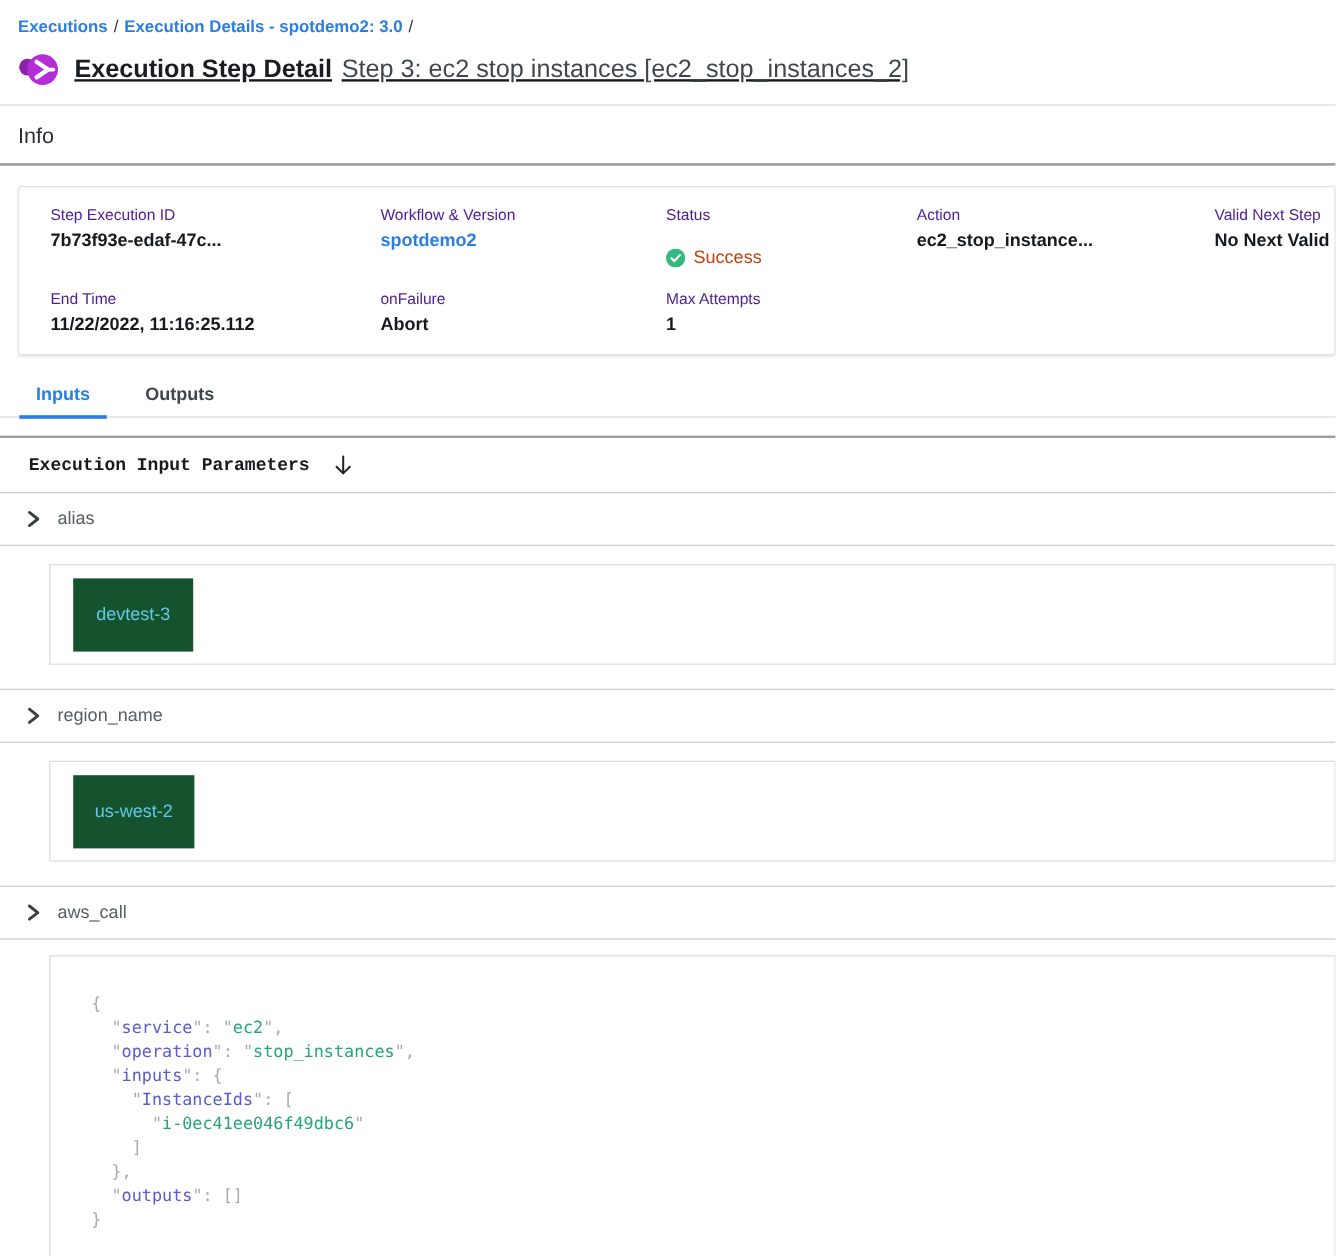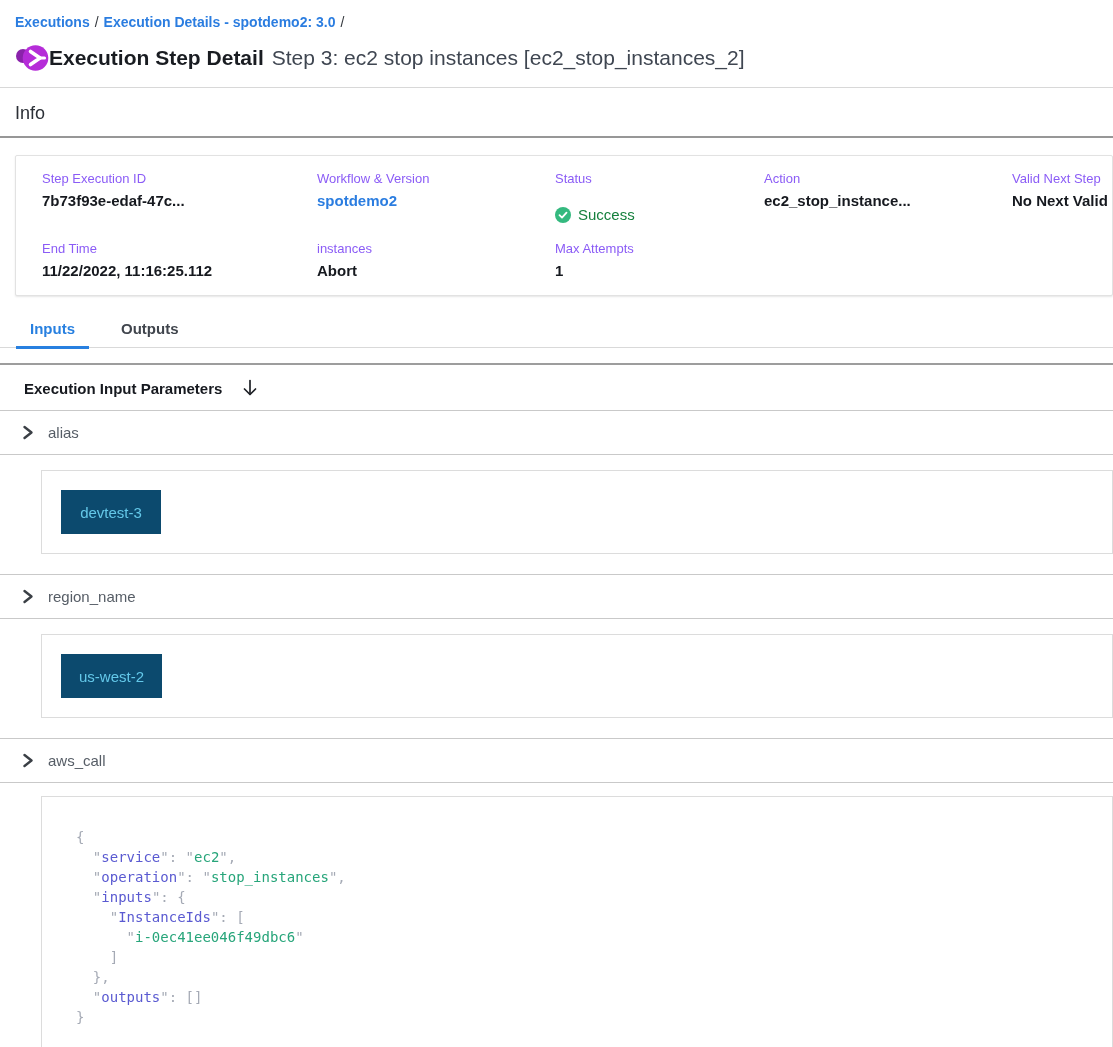--- a/index.html
+++ b/index.html
@@ -9,21 +9,21 @@
     color: #16191f;
     font-size: 14px;
   }
 
   
   .breadcrumb { padding: 14px 0 0 15px; font-size: 14px; }
   .breadcrumb a { color: #2b7de0; text-decoration: none; font-weight: 600; cursor: pointer; }
   .breadcrumb .sep { color: #33373d; margin: 0 5px; font-weight: 400; }
 
   
-  .page-header { display: flex; align-items: center; margin: 12px 0 13px 15px; }
+  .page-header { display: flex; align-items: center; gap: 13px; margin: 12px 0 13px 15px; text-decoration: underline; }
   .logo { width: 34px; height: 32px; flex: 0 0 auto; }
   .titles { font-size: 21px; white-space: nowrap; }
   .titles .t1 { font-weight: 700; color: #191c21; }
   .titles .t2 { font-weight: 400; color: #3f4651; margin-left: 8px; }
 
   .divider { width: 100%; border: none; }
   .div-light  { height: 1px; background: #d8d8d8; }
   .div-strong { height: 2px; background: #979797; }
   .div-mid    { height: 1px; background: #c9c9c9; }
 
@@ -33,56 +33,56 @@
     margin: 17px 0 12px 15px;
     background: #fff;
     border: 1px solid #e2e2e2;
     border-radius: 2px;
     box-shadow: 0 1px 2px rgba(0,0,0,.10);
     padding: 15px 0 16px 26px;
     display: grid;
     grid-template-columns: 275px 238px 209px 248px 1fr;
     row-gap: 18px;
   }
-  .field .flabel { font-size: 13px; color: #8b5cf6; font-weight: 400; }
+  .field .flabel { font-size: 13px; color: #4c1d95; font-weight: 400; }
   .field .fvalue { font-size: 15px; font-weight: 700; color: #16191f; margin-top: 6px; white-space: nowrap; }
-  .field .fvalue.regular { font-weight: 400; color: #15803d; margin-top: 20px; }
+  .field .fvalue.regular { font-weight: 400; color: #c2410c; margin-top: 20px; }
   .field .fvalue a { color: #2b7de0; text-decoration: none; cursor: pointer; }
   .status-line { display: flex; align-items: center; gap: 7px; }
   .status-icon { width: 16px; height: 16px; }
 
   
   .tabs { display: flex; padding-left: 16px; border-bottom: 1px solid #d9d9d9; margin-top: 10px; }
   .tab {
     font-size: 15px; font-weight: 700; color: #40454d;
     padding: 12px 14px 9px 14px; margin-right: 18px;
     cursor: pointer; border-bottom: 3px solid transparent; margin-bottom: -2px;
   }
   .tab.active { color: #2880e0; border-bottom-color: #2880e0; }
 
   .params-bar-divider { margin-top: 15px; height: 2px; background: #9d9d9d; }
   .params-heading-row { display: flex; align-items: center; padding: 13px 0 12px 24px; }
-  .params-heading { font-size: 15px; font-weight: 700; color: #16191f; }
+  .params-heading { font-size: 15px; font-weight: 700; color: #16191f; font-family: Liberation Mono, monospace; }
   .download-arrow { margin-left: 18px; cursor: pointer; display: inline-flex; }
 
   
   .section-row { display: flex; align-items: center; padding: 13px 0 13px 20px; cursor: pointer; }
   .section-row .chev { display: inline-flex; margin-right: 13px; }
   .section-row .sname { font-size: 15px; color: #565d66; }
 
   .section-content { padding: 15px 0 20px 41px; }
   .value-box {
     border: 1px solid #dcdcdc;
     height: 84px;
     display: flex; align-items: center;
   }
   .chip {
     margin-left: 19px;
-    background: #0c4a6e;
-    min-width: 100px; height: 44px;
+    background: #14532d;
+    min-width: 100px; height: 61px;
     display: flex; align-items: center; justify-content: center;
     padding: 0 18px;
     font-size: 15px; color: #64c8e9;
   }
 
   
   .code-content { padding: 13px 0 0 41px; }
   .code-box {
     border: 1px solid #dcdcdc;
     min-height: 260px;
@@ -146,21 +146,21 @@
   </div>
   <div class="field">
     <div class="flabel">Valid Next Step</div>
     <div class="fvalue">No Next Valid</div>
   </div>
   <div class="field">
     <div class="flabel">End Time</div>
     <div class="fvalue">11/22/2022, 11:16:25.112</div>
   </div>
   <div class="field">
-    <div class="flabel">instances</div>
+    <div class="flabel">onFailure</div>
     <div class="fvalue">Abort</div>
   </div>
   <div class="field">
     <div class="flabel">Max Attempts</div>
     <div class="fvalue">1</div>
   </div>
   <div class="field"></div>
 </div>
 
 <div class="tabs">

